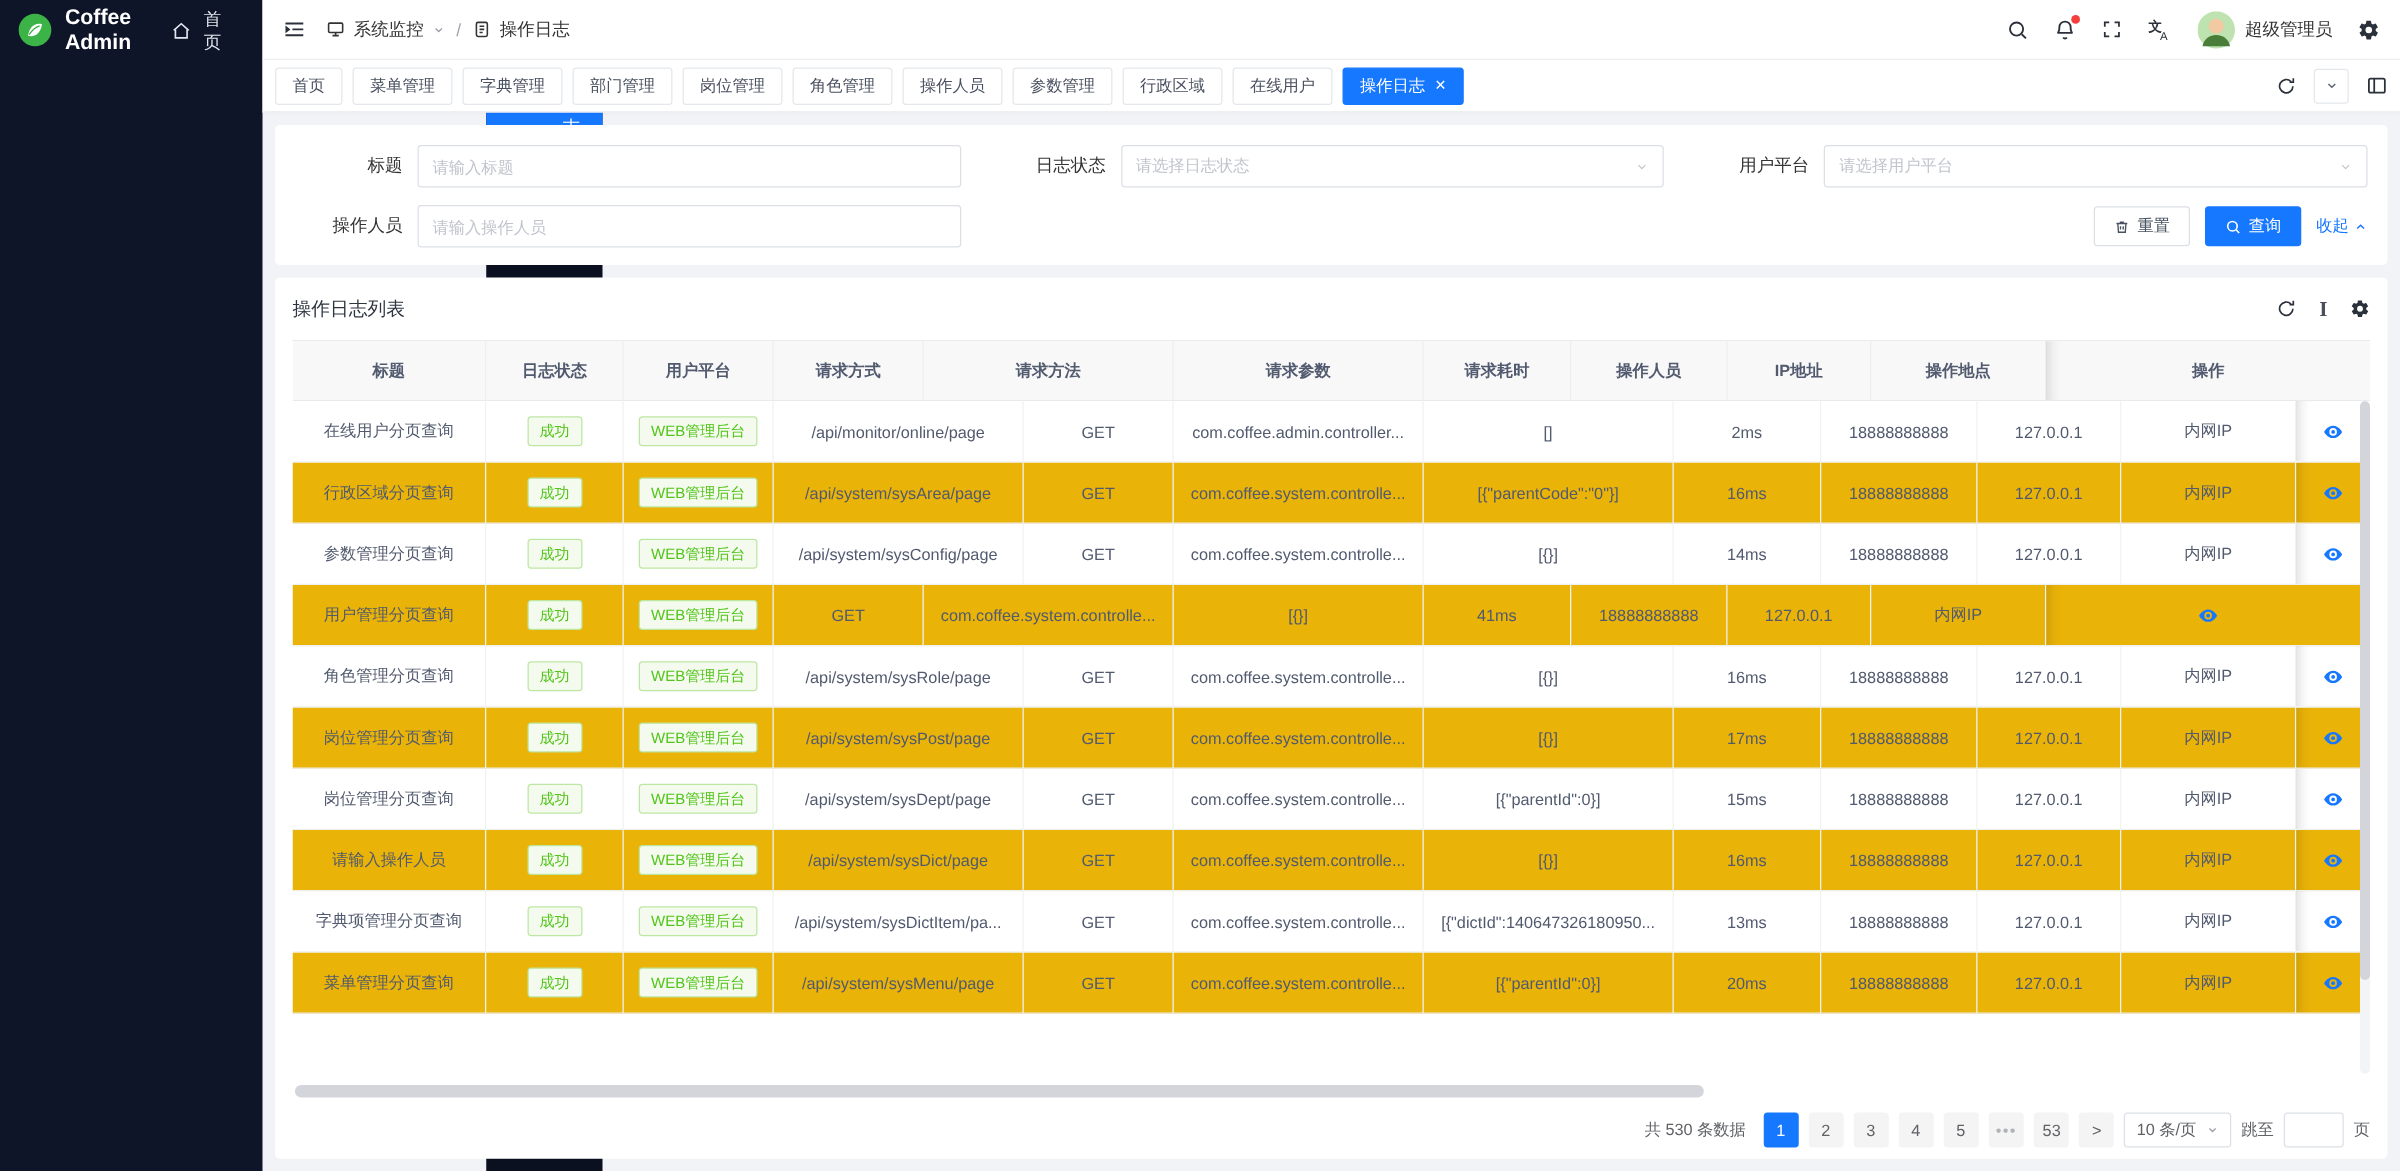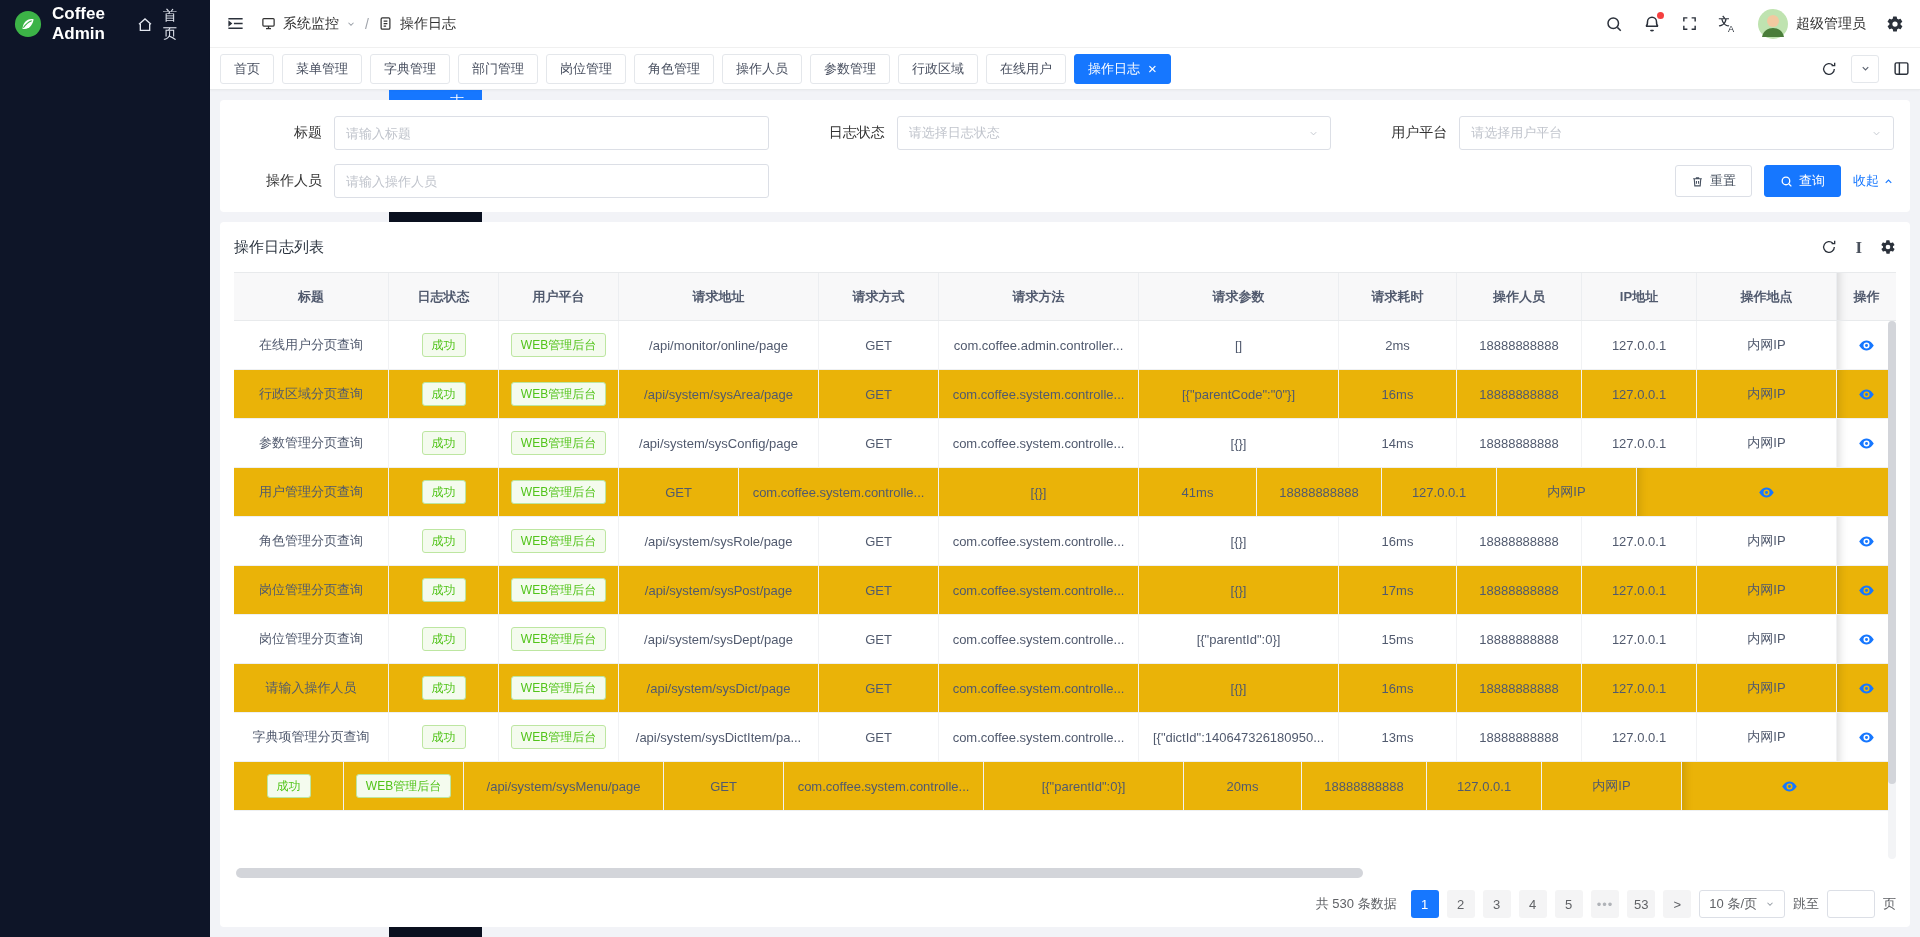--- a/index.html
+++ b/index.html
@@ -378,21 +378,20 @@
                 </svg>
               </span>
           </div>
         </div>
 
         <div class="table-wrap">
           <div class="thead">
               <div class="th" style="width: 155px;">标题</div>
               <div class="th" style="width: 110px;">日志状态</div>
               <div class="th" style="width: 120px;">用户平台</div>
-              <div class="th" style="width: 200px;">请求地址</div>
               <div class="th" style="width: 120px;">请求方式</div>
               <div class="th" style="width: 200px;">请求方法</div>
               <div class="th" style="width: 200px;">请求参数</div>
               <div class="th" style="width: 118px;">请求耗时</div>
               <div class="th" style="width: 125px;">操作人员</div>
               <div class="th" style="width: 115px;">IP地址</div>
               <div class="th" style="width: 140px;">操作地点</div>
               <div class="th flex-col action-col">操作</div>
             </div>
           <div>
@@ -614,20 +613,21 @@
                 <div class="td flex-col action-col">
                   <span class="eye">
                     <svg viewBox="0 0 24 24" width="17" height="17">
                       <path d="M12 5C5.5 5 1.8 12 1.8 12S5.5 19 12 19s10.2-7 10.2-7S18.5 5 12 5zm0 11.3A4.3 4.3 0 1 1 12 7.7a4.3 4.3 0 0 1 0 8.6z" fill="var(--primary,#1677ff)"></path>
                       <circle cx="12" cy="12" r="2.1" fill="var(--primary,#1677ff)"></circle>
                     </svg>
                   </span>
                 </div>
               </div>
               <div class="tr striped">
+                <div class="td" style="width: 155px;">菜单管理分页查询</div>
                 <div class="td" style="width: 110px;">
                   <span class="tag">成功</span>
                 </div>
                 <div class="td" style="width: 120px;">
                   <span class="tag">WEB管理后台</span>
                 </div>
                 <div class="td" style="width: 200px;">/api/system/sysMenu/page</div>
                 <div class="td" style="width: 120px;">GET</div>
                 <div class="td" style="width: 200px;">com.coffee.system.controlle...</div>
                 <div class="td" style="width: 200px;">[{"parentId":0}]</div>

